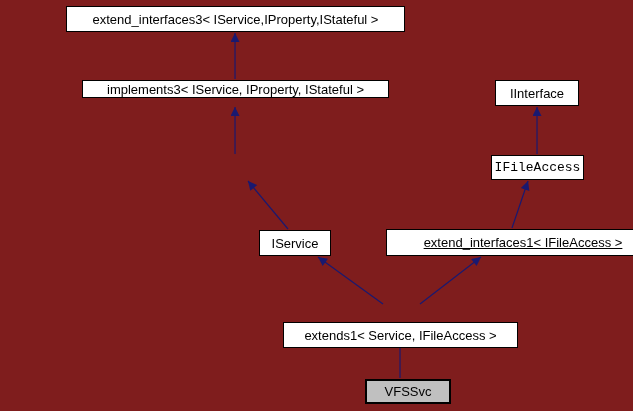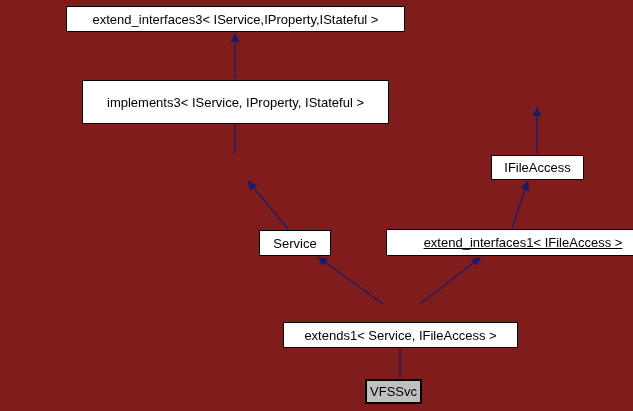--- a/index.html
+++ b/index.html
@@ -57,27 +57,28 @@
     <line x1="288" y1="229" x2="248" y2="181" stroke="#191970" stroke-width="1.2" marker-end="url(#arrowhead)"></line>
     <line x1="537" y1="154" x2="537" y2="107" stroke="#191970" stroke-width="1.2" marker-end="url(#arrowhead)"></line>
     <line x1="512" y1="228" x2="528" y2="181" stroke="#191970" stroke-width="1.2" marker-end="url(#arrowhead)"></line>
     <line x1="383" y1="304" x2="318" y2="257" stroke="#191970" stroke-width="1.2" marker-end="url(#arrowhead)"></line>
     <line x1="420" y1="304" x2="481" y2="257" stroke="#191970" stroke-width="1.2" marker-end="url(#arrowhead)"></line>
     <line x1="400" y1="378" x2="400" y2="332" stroke="#191970" stroke-width="1.2" marker-end="url(#arrowhead)"></line>
   </svg>
 
   <div class="node" style="left:66px; top:6px; width:339px; height:26px;">extend_interfaces3&lt; IService,IProperty,IStateful &gt;</div>
 
-  <div class="node" style="left:82px; top:80px; width:307px; height:44px;">implements3&lt; IService, IProperty, IStateful &gt;</div>
+  <div class="node" style="left:82px; top:80px; width:307px; height:18px;">implements3&lt; IService, IProperty, IStateful &gt;</div>
 
 
+  <div class="node" style="left:495px; top:80px; width:84px; height:26px;">IInterface</div>
 
-  <div class="node" style="left:491px; top:155px; width:93px; height:25px;">IFileAccess</div>
+  <div class="node" style="left:491px; top:155px; width:93px; height:25px;font-family:Liberation Mono, monospace;">IFileAccess</div>
 
-  <div class="node" style="left:259px; top:230px; width:72px; height:26px;">Service</div>
+  <div class="node" style="left:259px; top:230px; width:72px; height:26px;">IService</div>
 
   <div class="node" style="left:386px; top:229px; width:274px; height:27px;text-decoration:underline;">extend_interfaces1&lt; IFileAccess &gt;</div>
 
   <div class="node" style="left:283px; top:322px; width:235px; height:26px;">extends1&lt; Service, IFileAccess &gt;</div>
 
-  <div class="node highlight" style="left:365px; top:379px; width:57px; height:25px;">VFSSvc</div>
+  <div class="node highlight" style="left:365px; top:379px; width:86px; height:25px;">VFSSvc</div>
 
 </div>
 
 </body></html>

